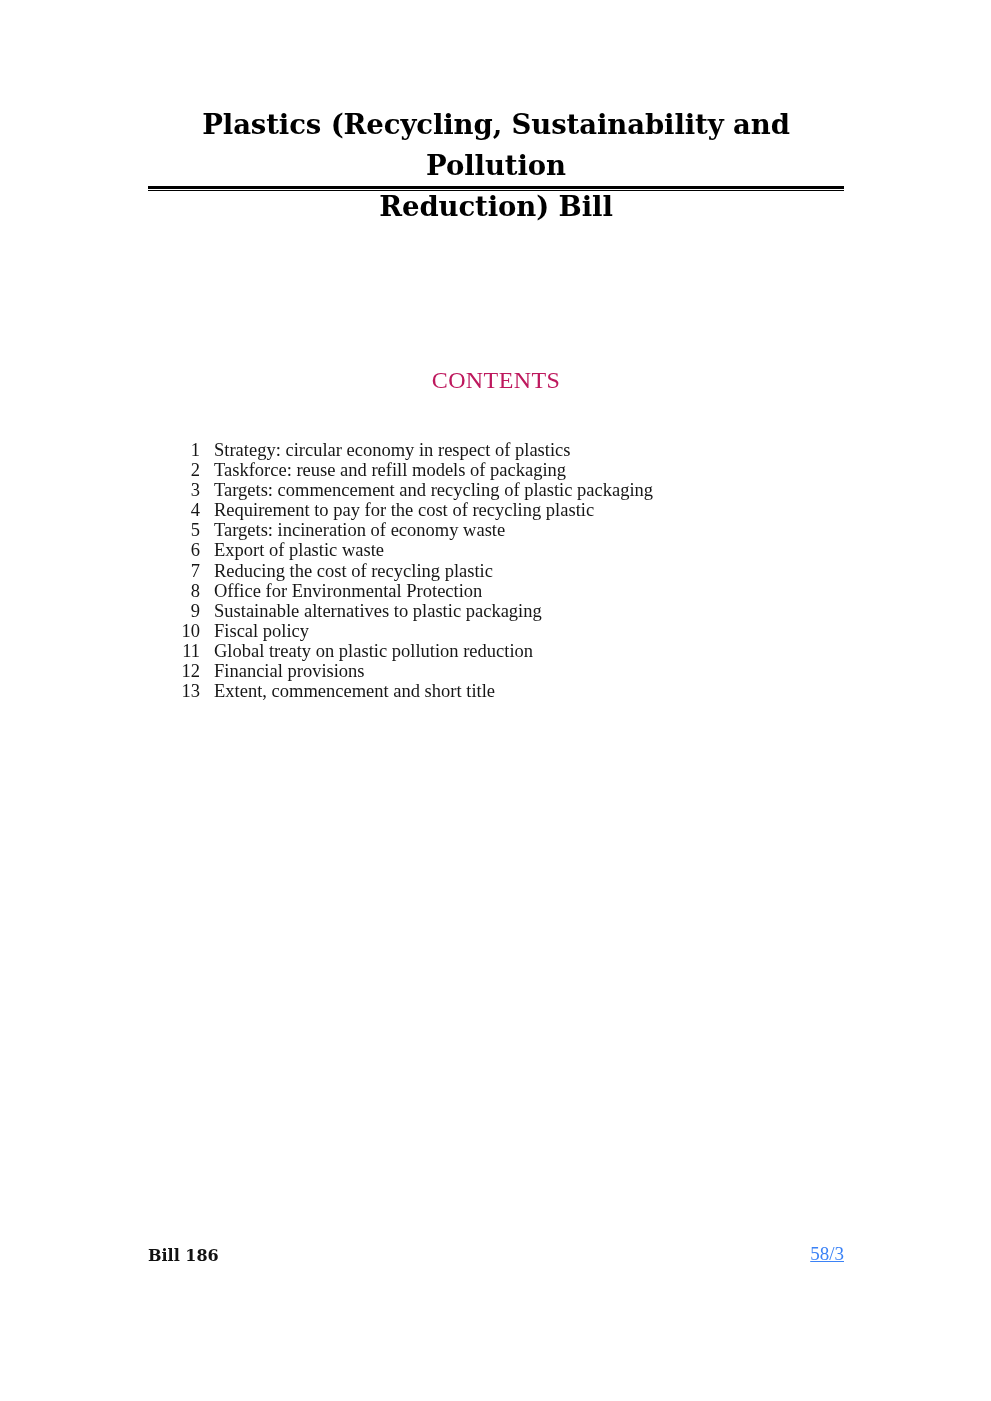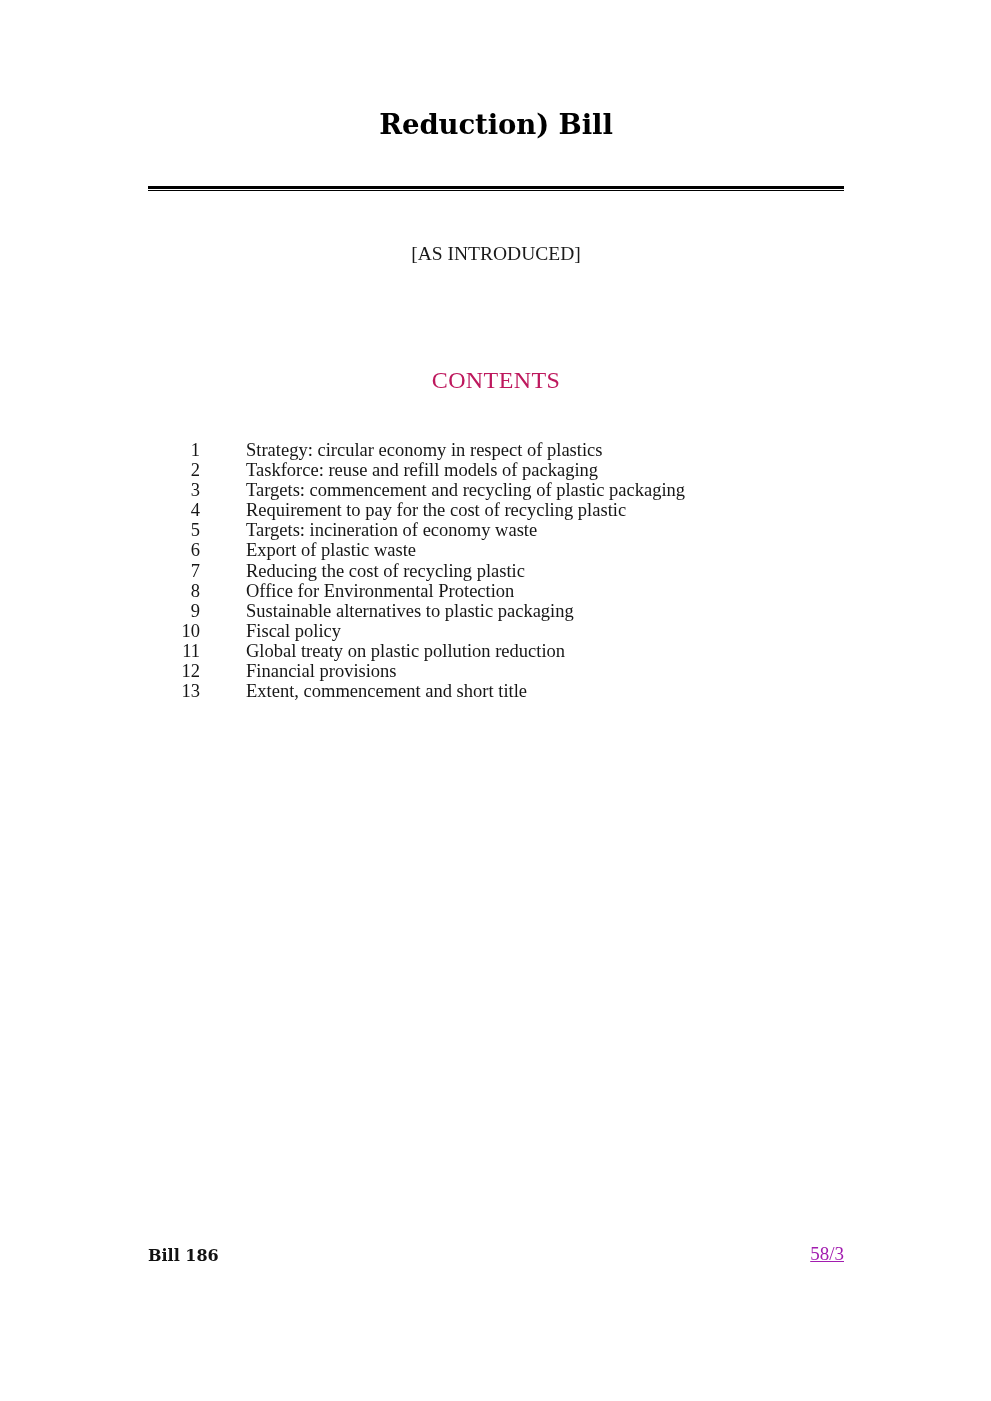--- a/index.html
+++ b/index.html
@@ -109,61 +109,60 @@
   }
   .item-number {
     width: 66px;
     flex: 0 0 66px;
     text-align: right;
     padding-right: 14px;
     box-sizing: border-box;
   }
   .item-label {
     flex: 1 1 auto;
-    margin-left: 32px;
   }
 
   
   .footer {
     position: absolute;
     left: 148px;
     top: 1243px;
     width: 696px;
     display: flex;
     justify-content: space-between;
     align-items: flex-end;
     font-family: "DejaVu Serif", "Liberation Serif", serif;
     font-size: 16px;
     font-weight: bold;
     color: #111111;
   }
   .footer .footer-right {
     font-weight: normal;
     font-family: "Liberation Serif", "DejaVu Serif", serif;
     font-size: 19px;
-    color: #a21caf;
+    color: #3b82f6;
     text-decoration: underline;
   }
 </style>
 </head>
 <body>
 
 <div class="page">
 
   <div class="title-block">
+    <div class="doc-title">Plastics (Recycling, Sustainability and Pollution</div>
     <div class="doc-title">Reduction) Bill</div>
   </div>
 
   <div class="title-rule">
     <div class="rule-thick"></div>
     <div class="rule-gap"></div>
     <div class="rule-thin"></div>
   </div>
 
-  <div class="as-introduced">[AS INTRODUCED]</div>
 
   <div class="contents-heading">CONTENTS</div>
 
   <ul class="contents-list">
     <li>
       <span class="item-number">1</span>
       <span class="item-label">Strategy: circular economy in respect of plastics</span>
     </li>
     <li>
       <span class="item-number">2</span>

